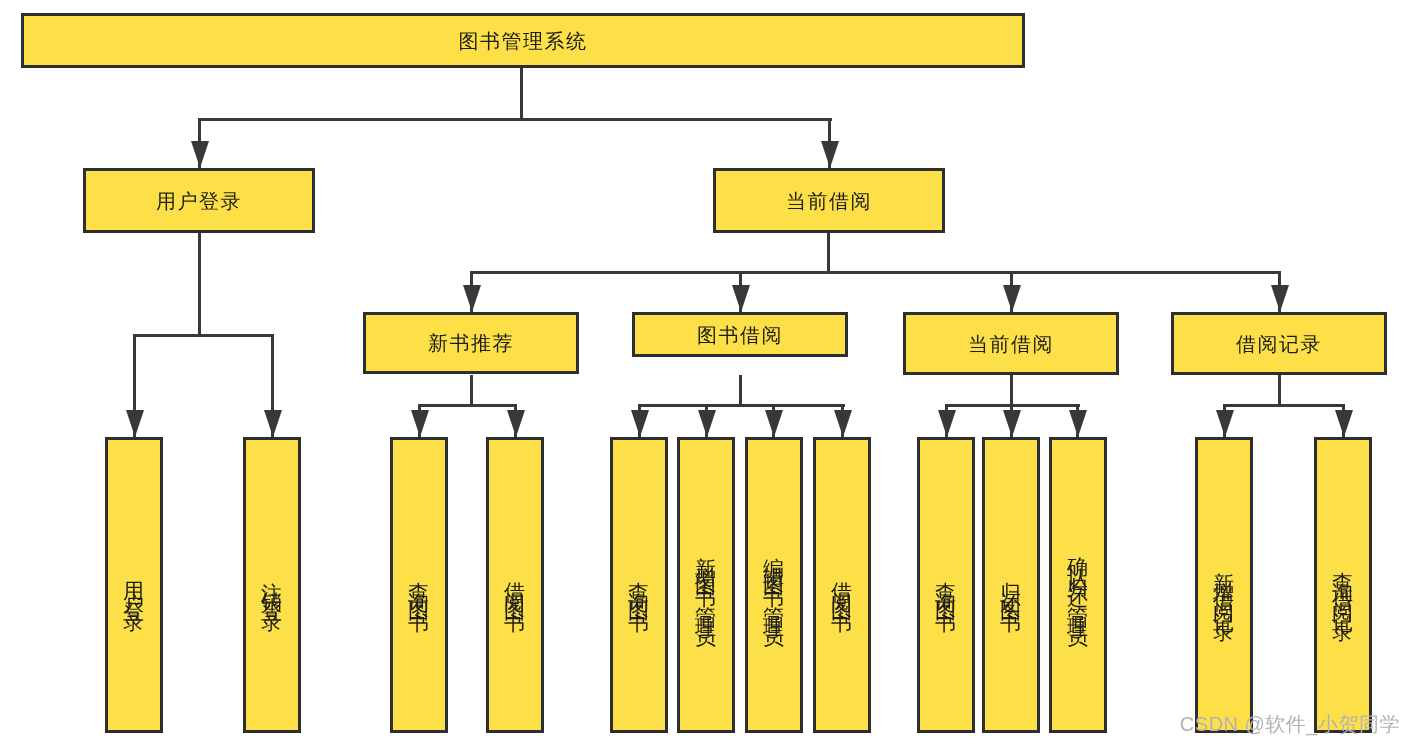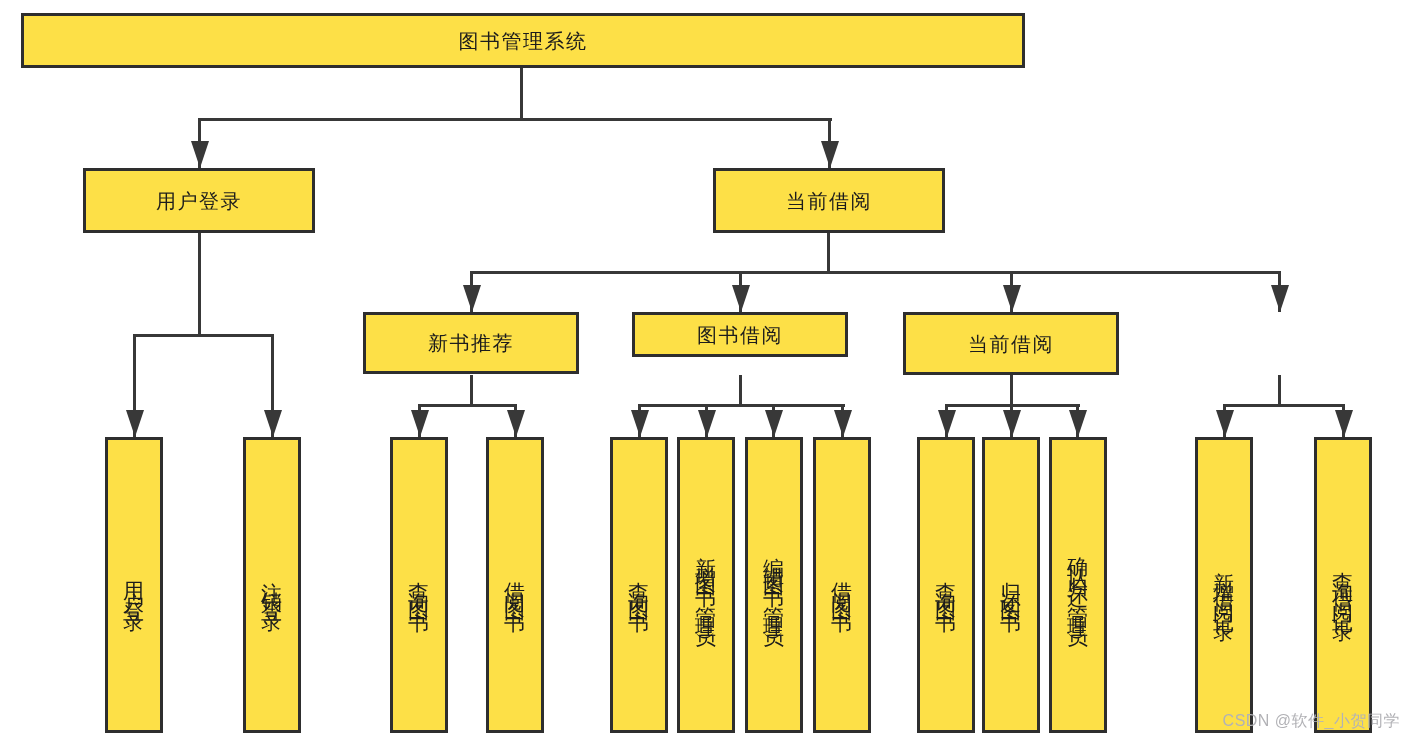--- a/index.html
+++ b/index.html
@@ -40,21 +40,21 @@
     font-size:20px;letter-spacing:1.5px;line-height:1.2;
     white-space:nowrap;
   }
   .node-v span{
     writing-mode:vertical-lr;
     text-orientation:mixed;
     font-size:21px;letter-spacing:10px;
   }
   .watermark{
     position:absolute;left:1146px;top:711px;width:254px;
-    text-align:right;font-size:16px;letter-spacing:.5px;
+    text-align:right;font-size:20px;letter-spacing:.5px;
     color:var(--watermark);z-index:5;
   }
 </style>
 </head>
 <body>
 
 <div id="stage">
 
   <div class="ln ln-v" style="left:520px;top:68px;height:50px;"></div>
   <div class="ln ln-h" style="left:198px;top:118px;width:634px;"></div>
@@ -101,20 +101,21 @@
   <div class="node" style="left:83px;top:168px;width:232px;height:65px;">用户登录</div>
 
   <div class="node" style="left:713px;top:168px;width:232px;height:65px;">当前借阅</div>
 
   <div class="node" style="left:363px;top:312px;width:216px;height:62px;">新书推荐</div>
 
   <div class="node" style="left:632px;top:312px;width:216px;height:45px;">图书借阅</div>
 
   <div class="node" style="left:903px;top:312px;width:216px;height:63px;">当前借阅</div>
 
+  <div class="node" style="left:1171px;top:312px;width:216px;height:63px;">借阅记录</div>
 
   <div class="node node-v" style="left:105px;top:437px;width:58px;height:296px;">
     <span>用户登录</span>
   </div>
   <div class="node node-v" style="left:243px;top:437px;width:58px;height:296px;">
     <span>注销登录</span>
   </div>
 
   <div class="node node-v" style="left:390px;top:437px;width:58px;height:296px;">
     <span>查询图书</span>

